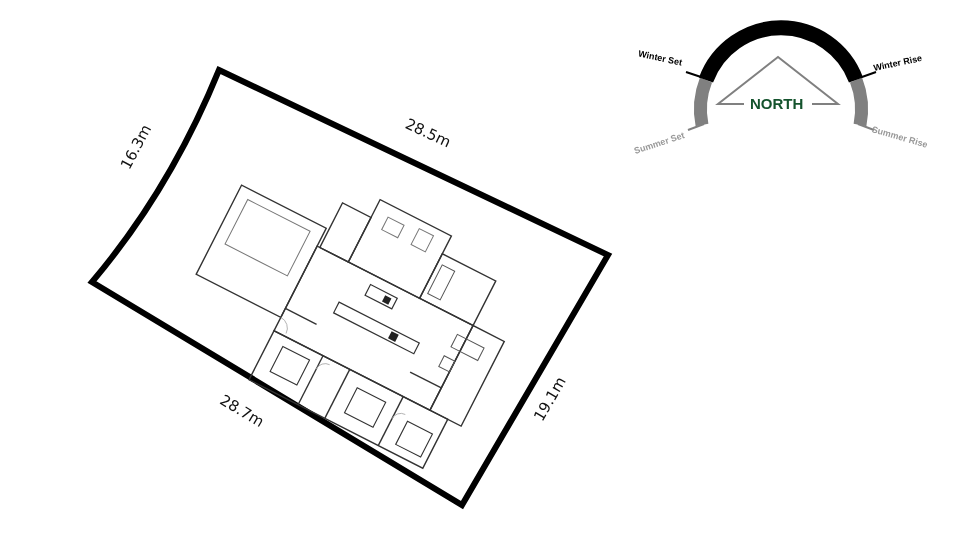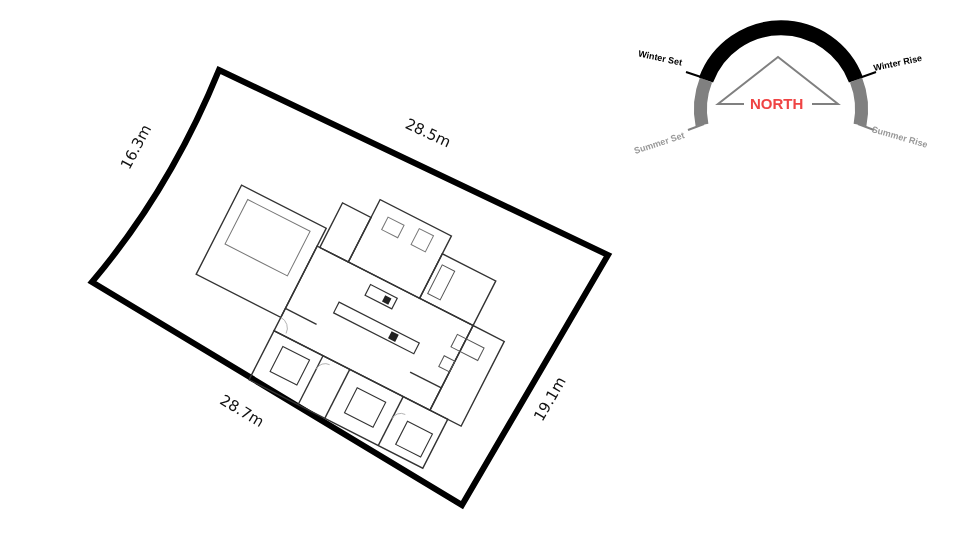--- a/index.html
+++ b/index.html
@@ -6,21 +6,21 @@
     body { width: 980px; height: 535px; position: relative; overflow: hidden;
            font-family: "DejaVu Sans", sans-serif; }
     .canvas { position: absolute; left: 0; top: 0; width: 980px; height: 535px; }
     .dim-label { position: absolute; font-family: "DejaVu Sans", sans-serif;
                  font-size: 15px; color: #111; white-space: nowrap;
                  transform-origin: center center; }
     .sun-label { position: absolute; font-family: "Liberation Sans", sans-serif;
                  font-size: 9px; font-weight: bold; white-space: nowrap;
                  transform-origin: center center; }
     .north-text { position: absolute; font-family: "Liberation Sans", sans-serif;
-                  font-size: 15px; font-weight: bold; color: #ef4444; }
+                  font-size: 15px; font-weight: bold; color: #14532d; }
   </style>
 </head>
 <body>
 
 <div class="canvas">
   <svg width="980" height="535" viewBox="0 0 980 535">
 
     <path d="M219,70 L608,255 L462,505 L92,282 Q170,190 219,70 Z" fill="none" stroke="#000" stroke-width="6" stroke-linejoin="miter"></path>
 
     <g transform="translate(330,320) rotate(27)" fill="none" stroke="#333" stroke-width="1.4">

